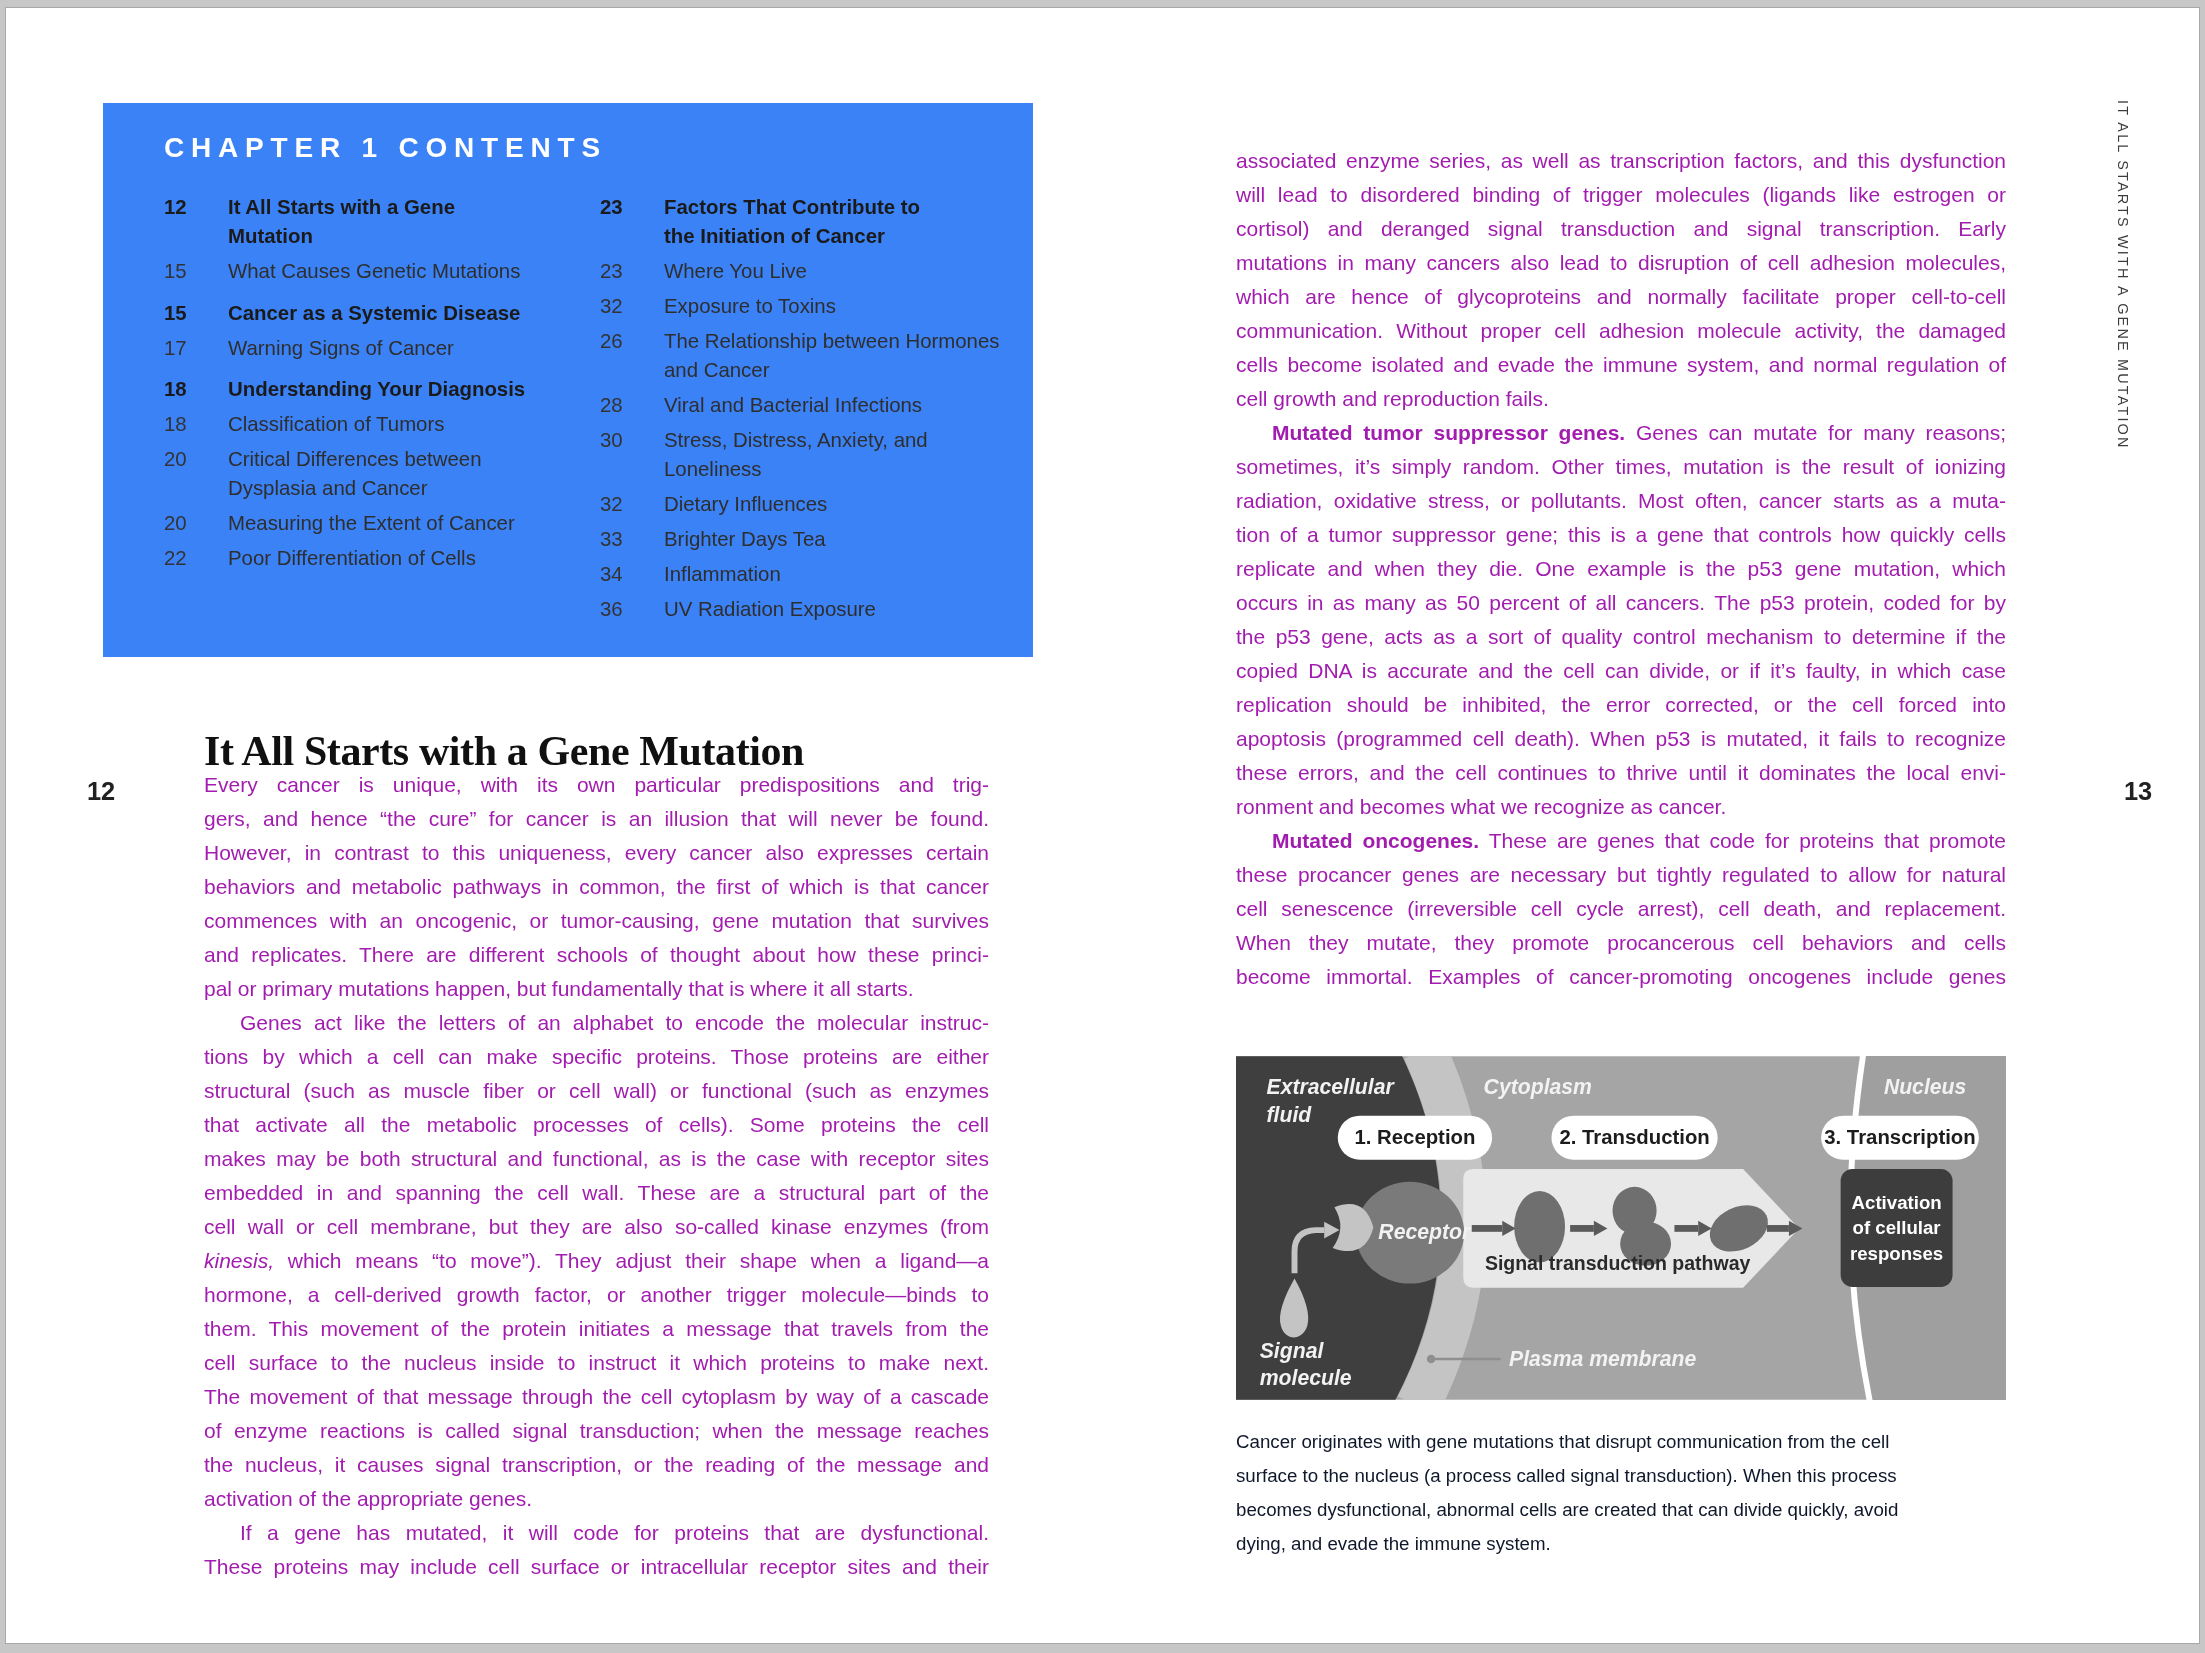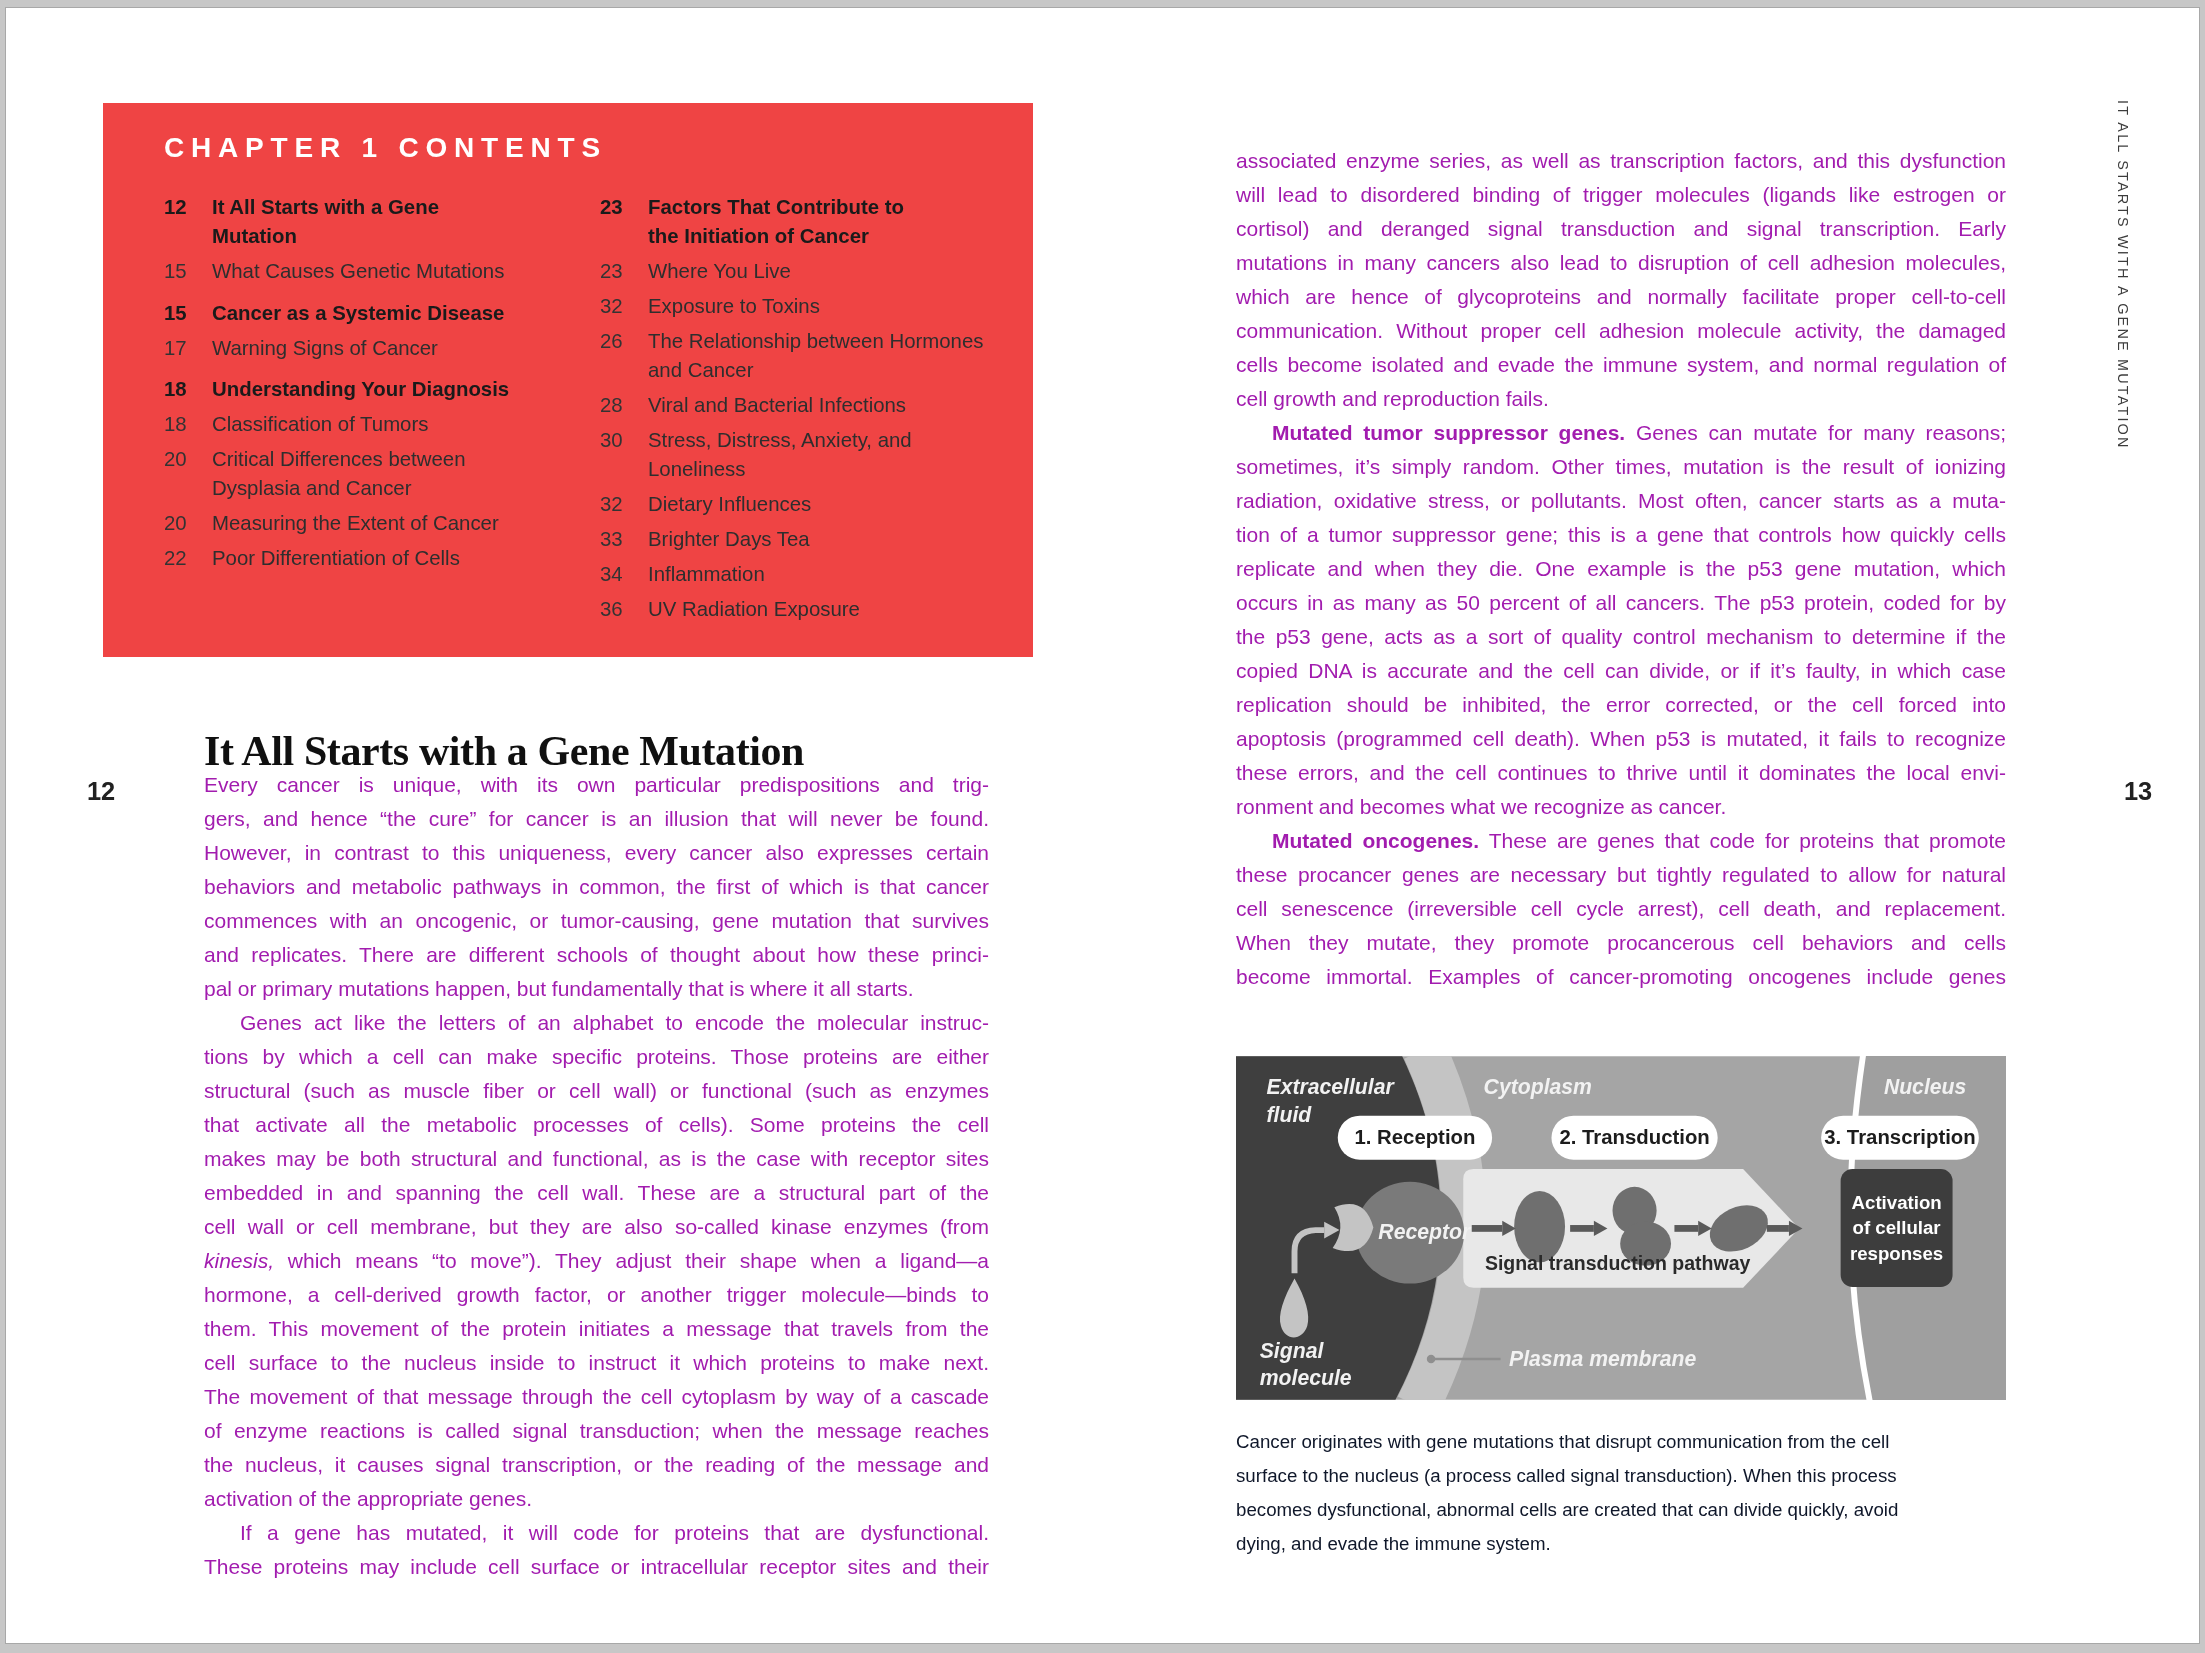--- a/index.html
+++ b/index.html
@@ -2,31 +2,31 @@
 <html style="font-size:13.6px"><head>
 <meta charset="utf-8">
 <style>
   html,body{margin:0;padding:0;}
   .stage{position:relative;width:2205px;height:1654px;background:#c7c7c7;overflow:hidden;
          font-family:"Liberation Sans",sans-serif;}
   .paper{position:absolute;left:5.1px;top:6.8px;right:5.1px;bottom:10.2px;background:#ffffff;
          border:0.8px solid #a8a8a8;}
 
   
-  .toc{position:absolute;left:103px;top:103px;width:930px;height:554px;background:#ef4444;}
+  .toc{position:absolute;left:103px;top:103px;width:930px;height:554px;background:#3b82f6;}
   .toc-heading{position:absolute;left:61px;top:29px;font-weight:bold;font-size:28px;
                letter-spacing:6.8px;color:#ffffff;}
   .toc-cols{position:absolute;left:61px;top:90px;right:20.4px;display:flex;}
   .toc-col{flex:none;}
   .toc-col.c1{width:436px;}
   .toc-col.c2{width:412px;}
   .toc-entry{display:flex;margin-bottom:6px;font-size:20.4px;line-height:29px;color:#2e2e2e;}
   .toc-entry.gap{margin-top:12.7px;}
   .toc-num{flex:none;width:48px;color:#333333;}
-  .toc-text{flex:1;}
+  .toc-text{flex:1;margin-left:16px;}
   .toc-entry.bold .toc-num,.toc-entry.bold .toc-text{font-weight:bold;color:#1a1a1a;}
 
   
   .pnum{position:absolute;top:777px;font-weight:bold;font-size:25.4px;color:#212121;}
   .pnum.left{left:87px;}
   .pnum.right{left:2087px;margin-left:37px;}
 
   
   .vheader{position:absolute;left:2131px;top:100px;transform:rotate(90deg);
            transform-origin:0 0;white-space:nowrap;font-size:14.4px;letter-spacing:2.2px;

